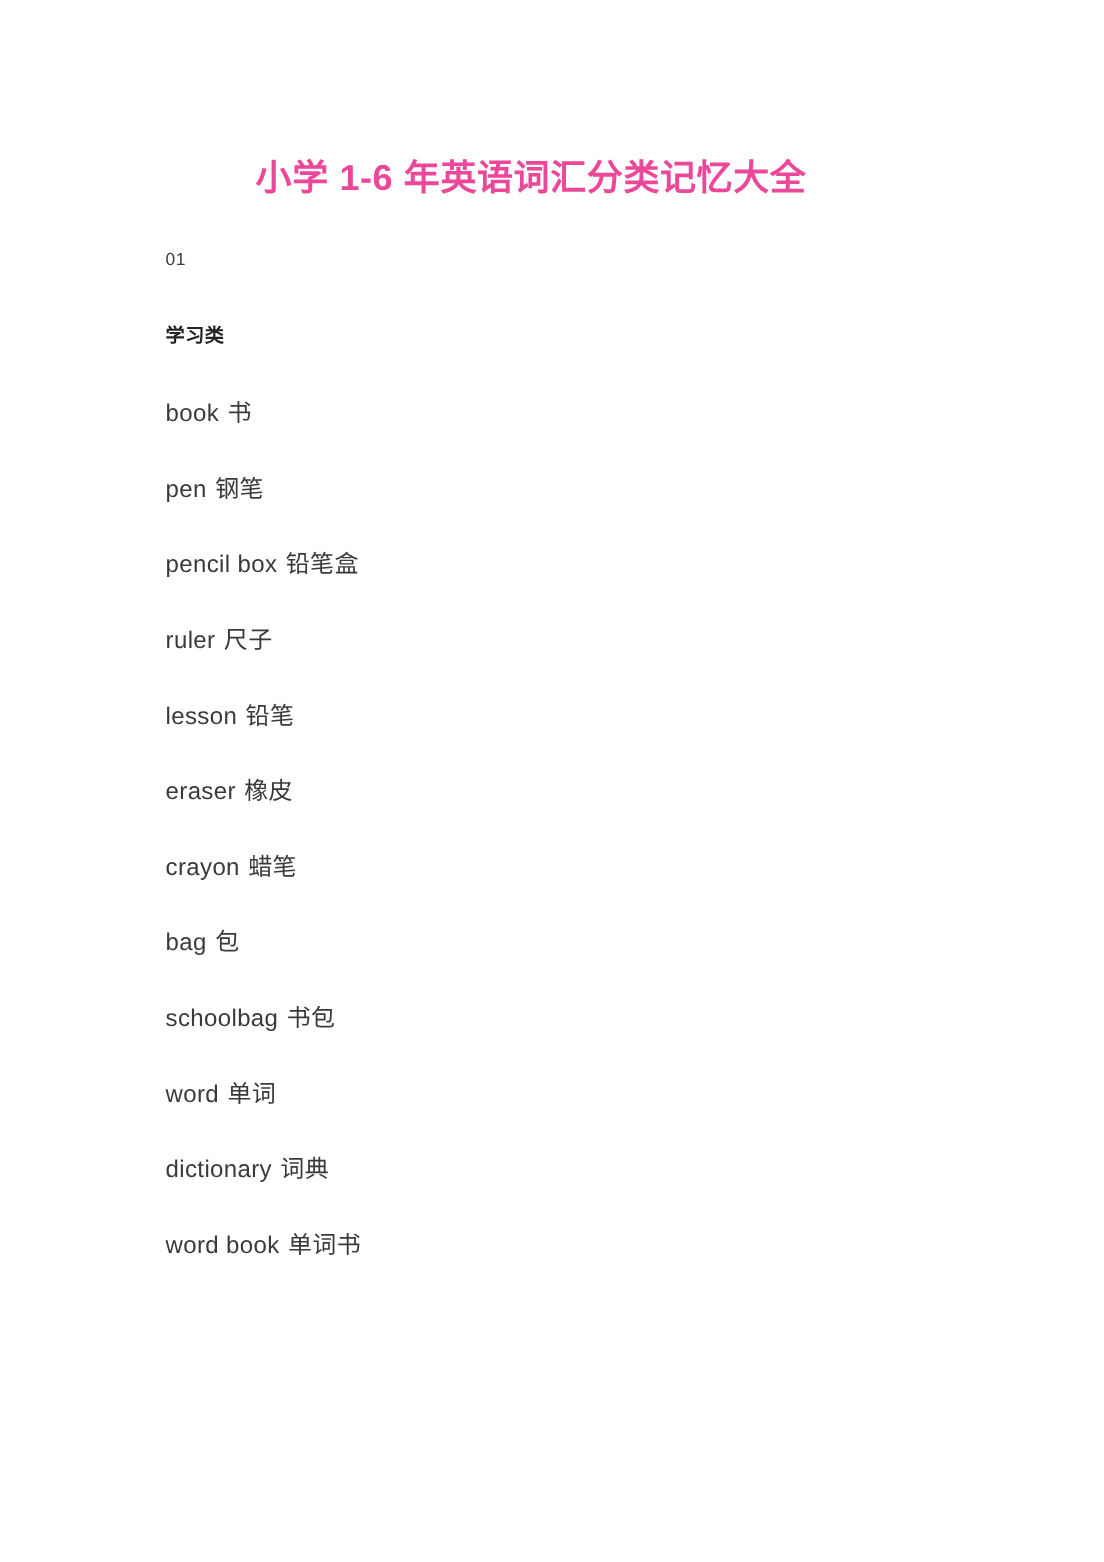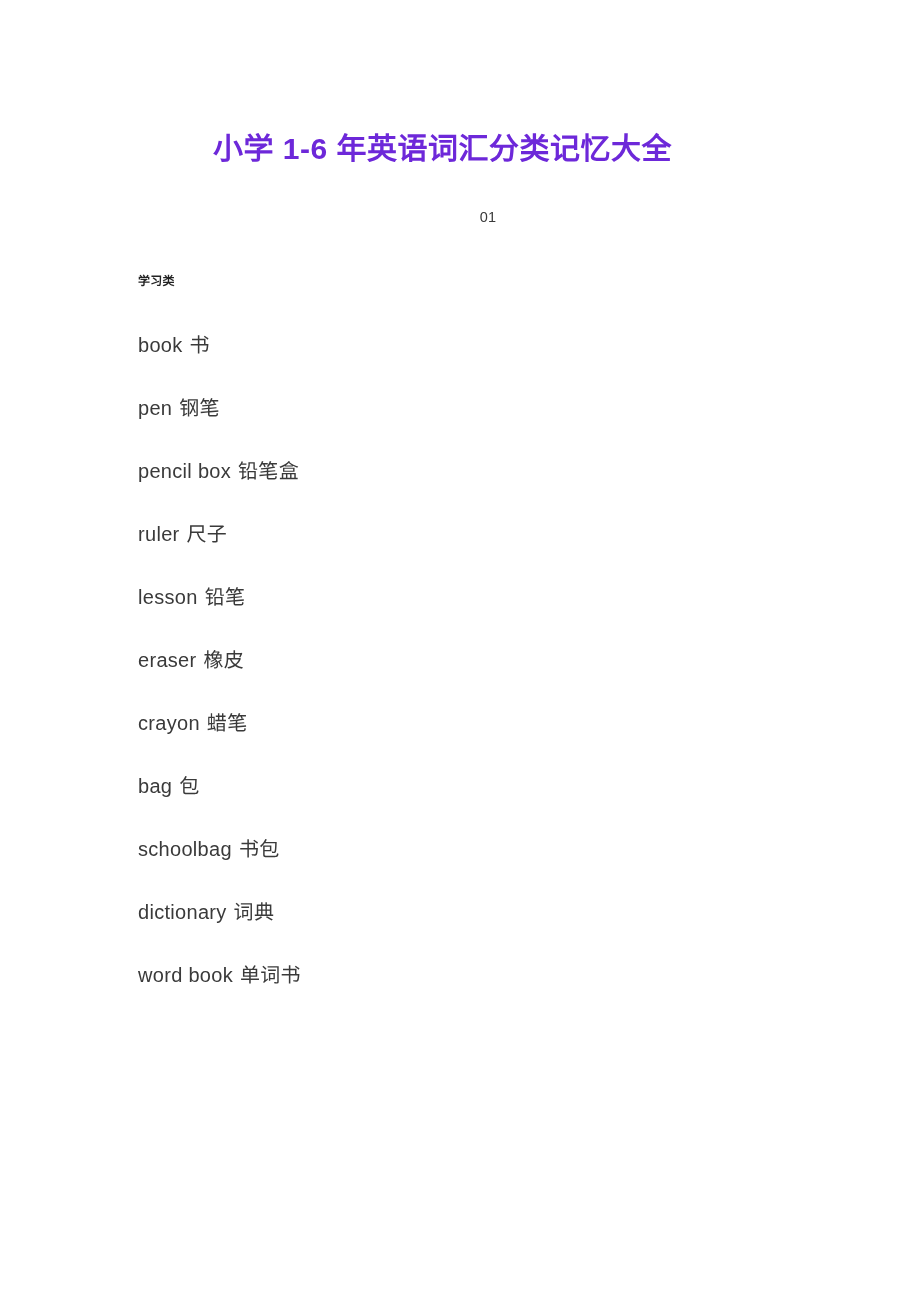--- a/index.html
+++ b/index.html
@@ -32,43 +32,42 @@
     padding: 0;
     position: absolute;
     top: 128px;
     left: 0;
     width: 885px;
     text-align: center;
     font-size: 30px;
     line-height: 42px;
     font-weight: bold;
     letter-spacing: 0.5px;
-    color: #6d28d9;
+    color: #ec4899;
   }
 
   
   .content {
     position: absolute;
     top: 206px;
     left: 138px;
     width: 700px;
   }
 
   .section-number {
     font-size: 14.5px;
     line-height: 22px;
     font-weight: normal;
     color: #3a3a3a;
     margin: 0 0 42px 0;
     letter-spacing: 0.3px;
-    text-align: center;
   }
 
   .section-heading {
-    font-size: 12px;
+    font-size: 16px;
     line-height: 22px;
     font-weight: bold;
     color: #232323;
     margin: 0 0 42px 0;
     letter-spacing: 0.3px;
   }
 
   .word-list {
     list-style: none;
     margin: 0;
@@ -135,20 +134,23 @@
         <li class="word-item">
           <span class="word-en">crayon</span><span class="word-gap"></span><span class="word-zh">蜡笔</span>
         </li>
         <li class="word-item">
           <span class="word-en">bag</span><span class="word-gap"></span><span class="word-zh">包</span>
         </li>
         <li class="word-item">
           <span class="word-en">schoolbag</span><span class="word-gap"></span><span class="word-zh">书包</span>
         </li>
         <li class="word-item">
+          <span class="word-en">word</span><span class="word-gap"></span><span class="word-zh">单词</span>
+        </li>
+        <li class="word-item">
           <span class="word-en">dictionary</span><span class="word-gap"></span><span class="word-zh">词典</span>
         </li>
         <li class="word-item">
           <span class="word-en">word book</span><span class="word-gap"></span><span class="word-zh">单词书</span>
         </li>
       </ul>
 
     </div>
   </div>
 </div>

